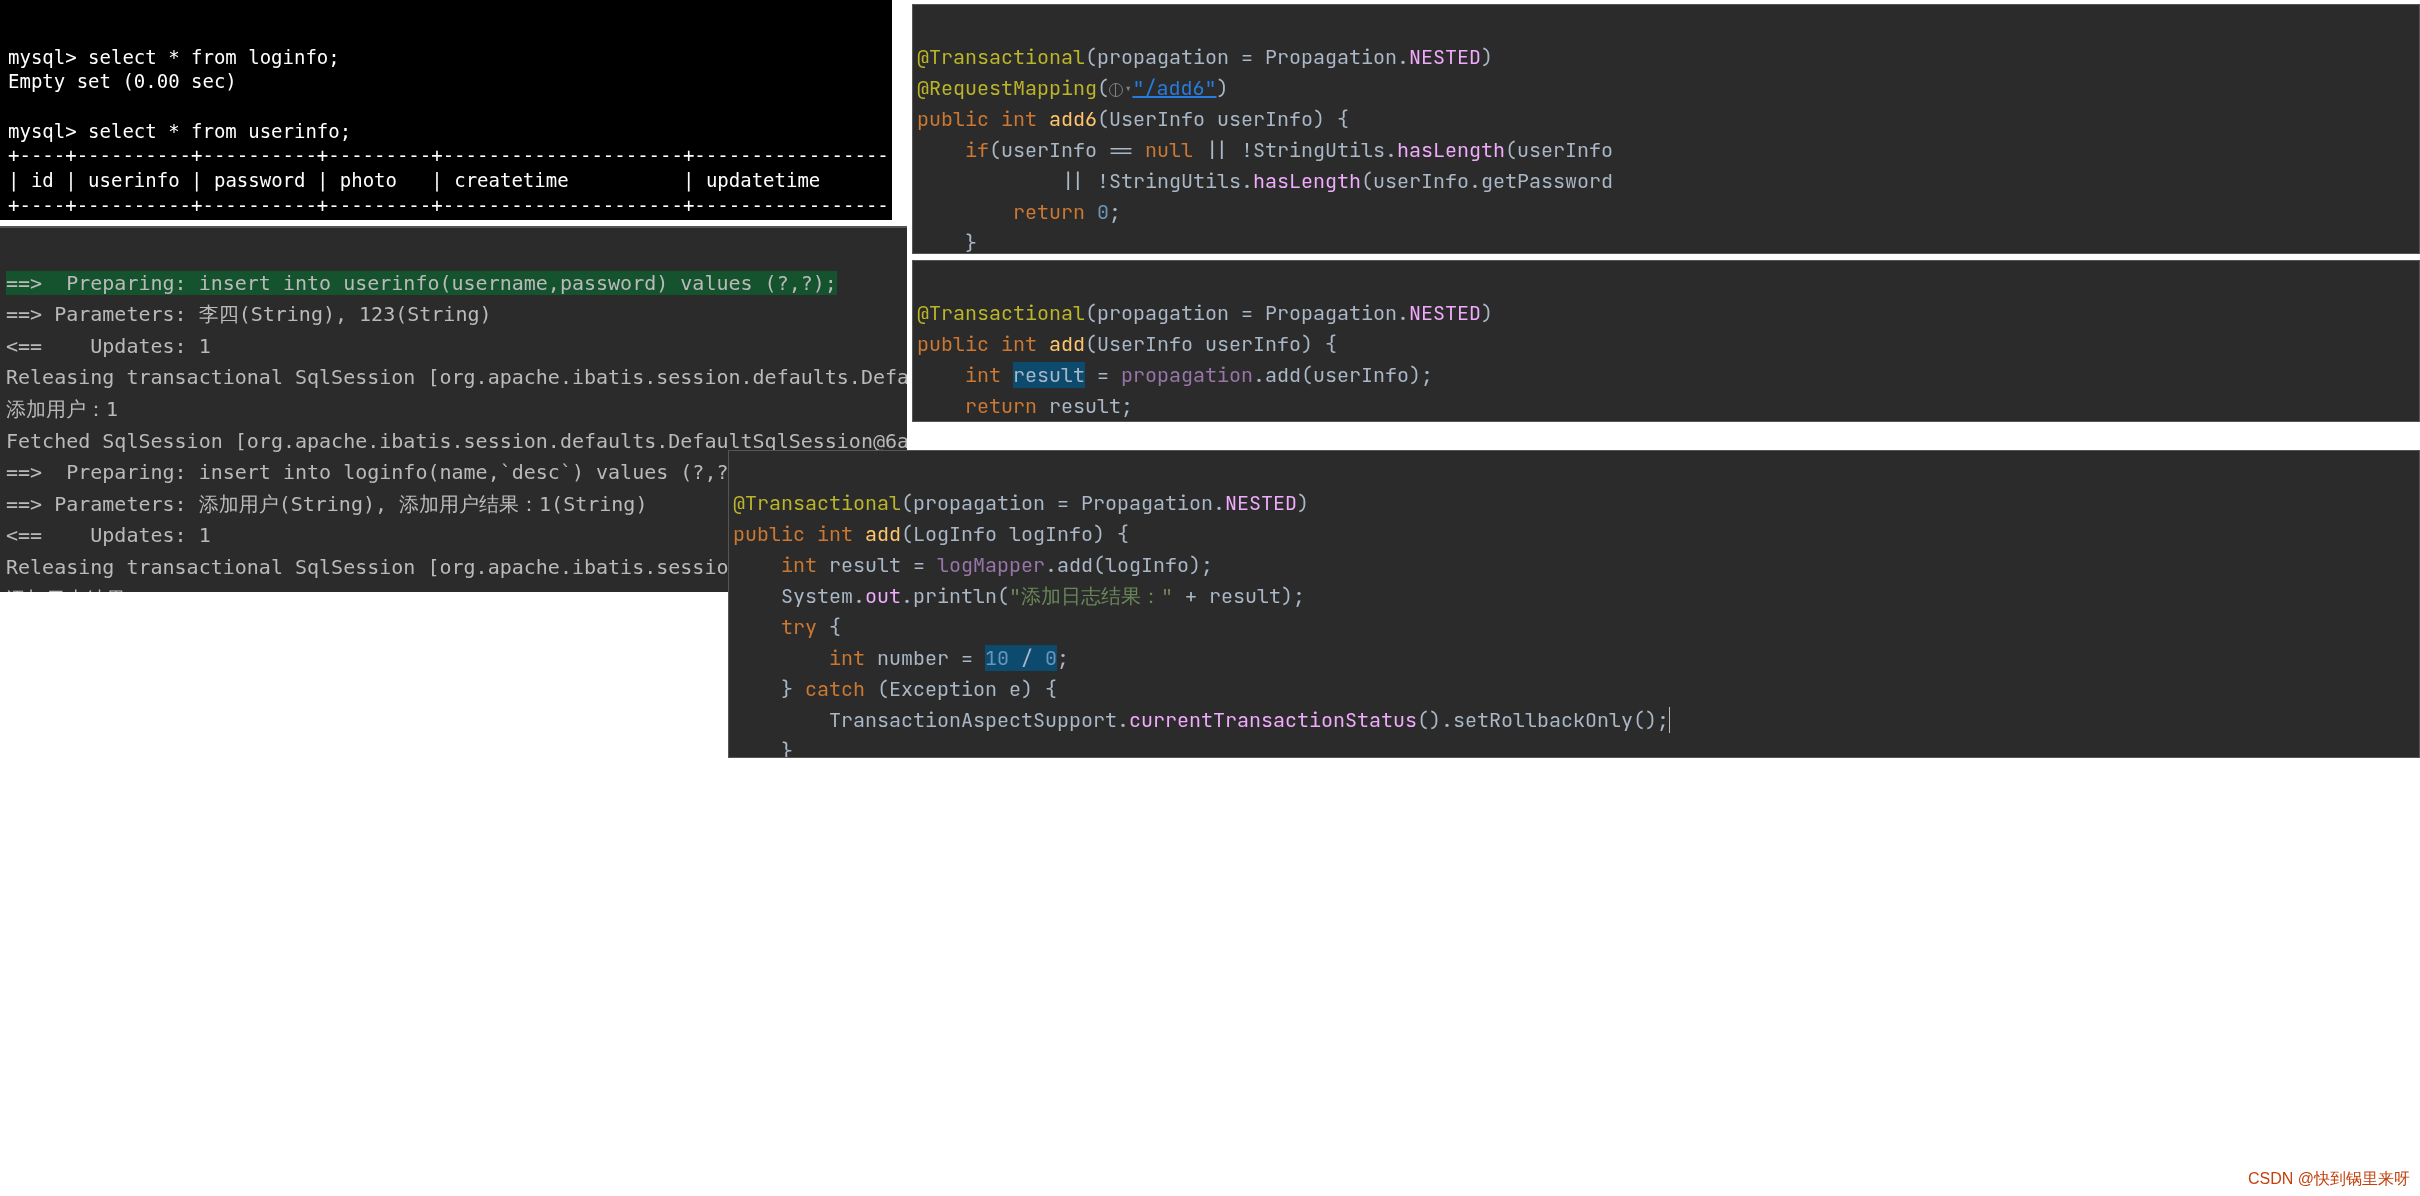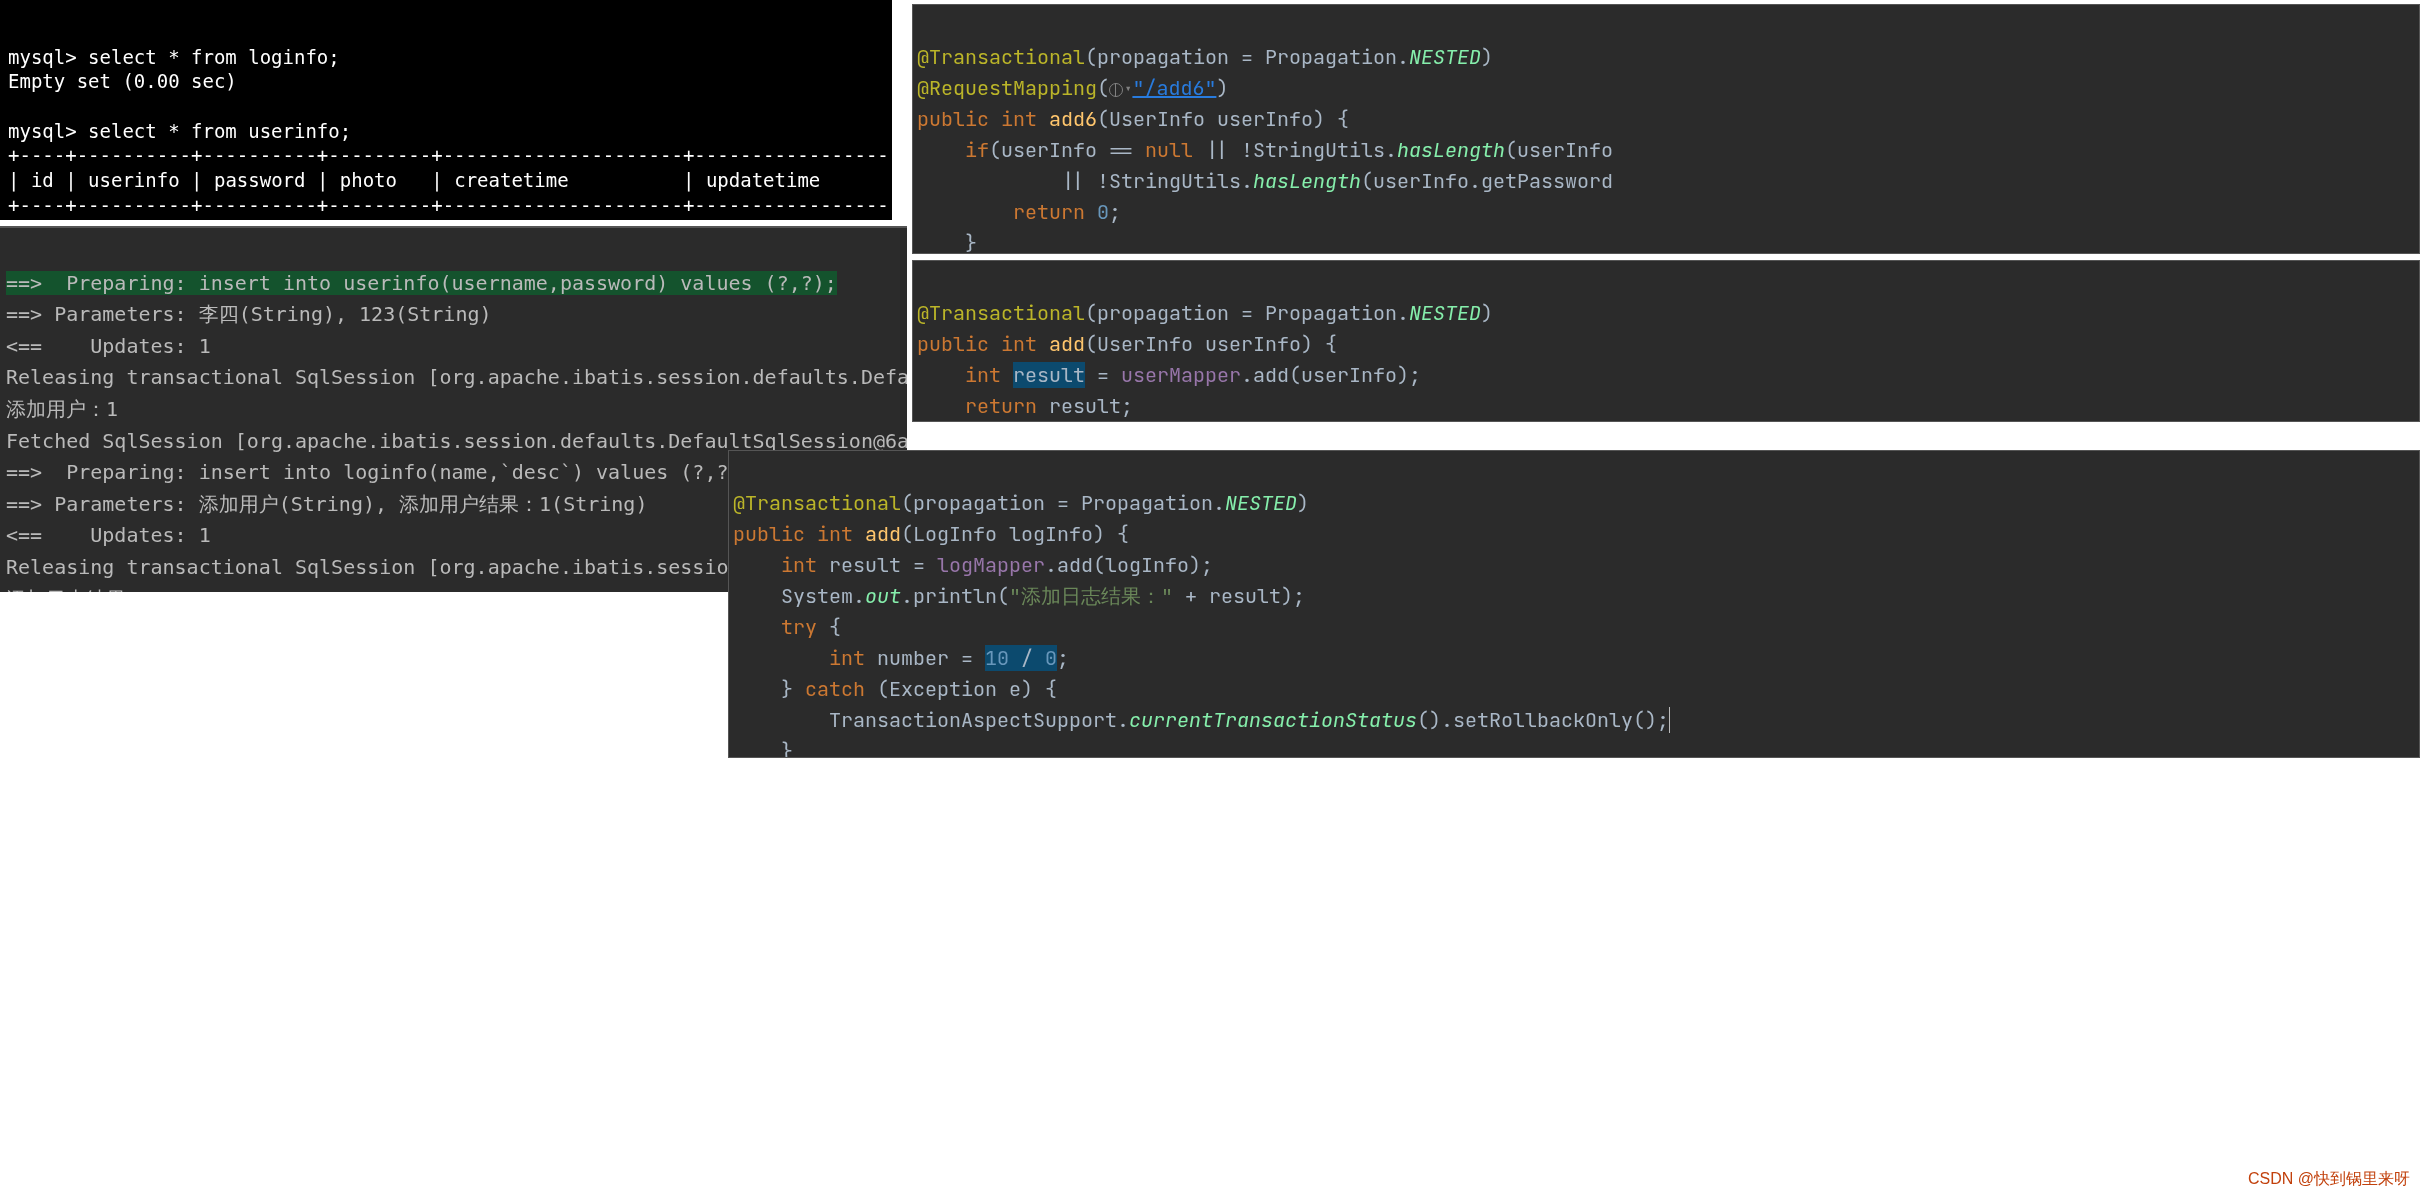--- a/index.html
+++ b/index.html
@@ -54,21 +54,21 @@
     }
     .code1 { left: 912px; top: 4px; width: 1508px; height: 250px; }
     .code2 { left: 912px; top: 260px; width: 1508px; height: 162px; }
     .code3 { left: 728px; top: 450px; width: 1692px; height: 308px; }
     
     .kw { color: #cc7832; }
     .ann { color: #bbb529; }
     .str { color: #6a8759; }
     .num { color: #6897bb; }
     .fld { color: #9876aa; }
-    .stat { color: #86efac; font-style: italic; }
+    .stat { color: #f0abfc; }
     .mtd { color: #ffc66d; }
     .hl { background: #0c4a6e; }
     .cursor { border-left: 1px solid #bbb; }
     .globe {
       display: inline-block;
       width: 14px; height: 14px;
       border: 1.5px solid #808080;
       border-radius: 50%;
       vertical-align: middle;
       margin-right: 1px;
@@ -123,21 +123,21 @@
     <span class="kw">if</span>(userInfo == <span class="kw">null</span> || !StringUtils.<span class="stat">hasLength</span>(userInfo
             || !StringUtils.<span class="stat">hasLength</span>(userInfo.getPassword
         <span class="kw">return </span><span class="num">0</span>;
     }
     userResult = .add(userInfo);
 </div>
 
 <div class="panel code-panel code2">
 <span class="ann">@Transactional</span>(propagation = Propagation.<span class="stat">NESTED</span>)
 <span class="kw">public int </span><span class="mtd">add</span>(UserInfo userInfo) {
-    <span class="kw">int </span><span class="hl">result</span> = <span class="fld">userMapper</span>.add(userInfo);
+    <span class="kw">int </span><span class="hl">result</span> = <span class="fld">propagation</span>.add(userInfo);
     <span class="kw">return </span>result;
 }
 </div>
 
 <div class="panel code-panel code3">
 <span class="ann">@Transactional</span>(propagation = Propagation.<span class="stat">NESTED</span>)
 <span class="kw">public int </span><span class="mtd">add</span>(LogInfo logInfo) {
     <span class="kw">int </span>result = <span class="fld">logMapper</span>.add(logInfo);
     System.<span class="stat">out</span>.println(<span class="str">"添加日志结果："</span> + result);
     <span class="kw">try </span>{

